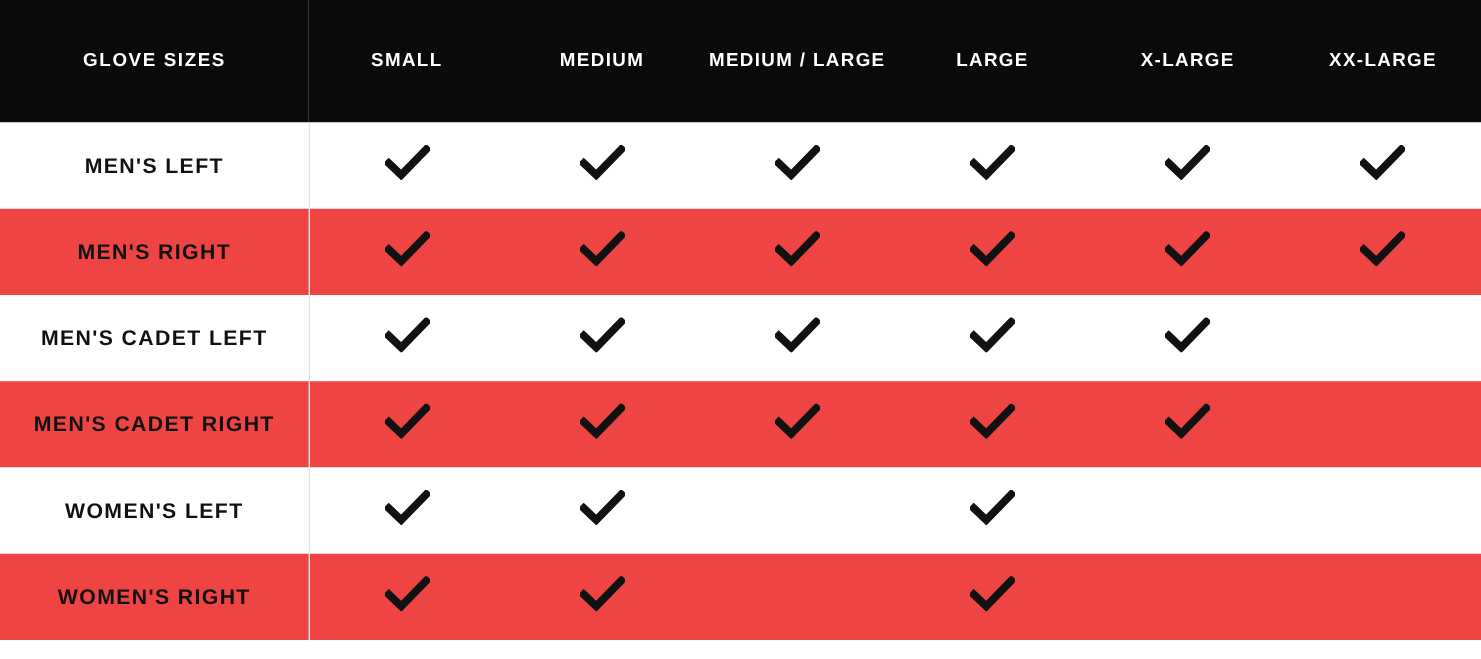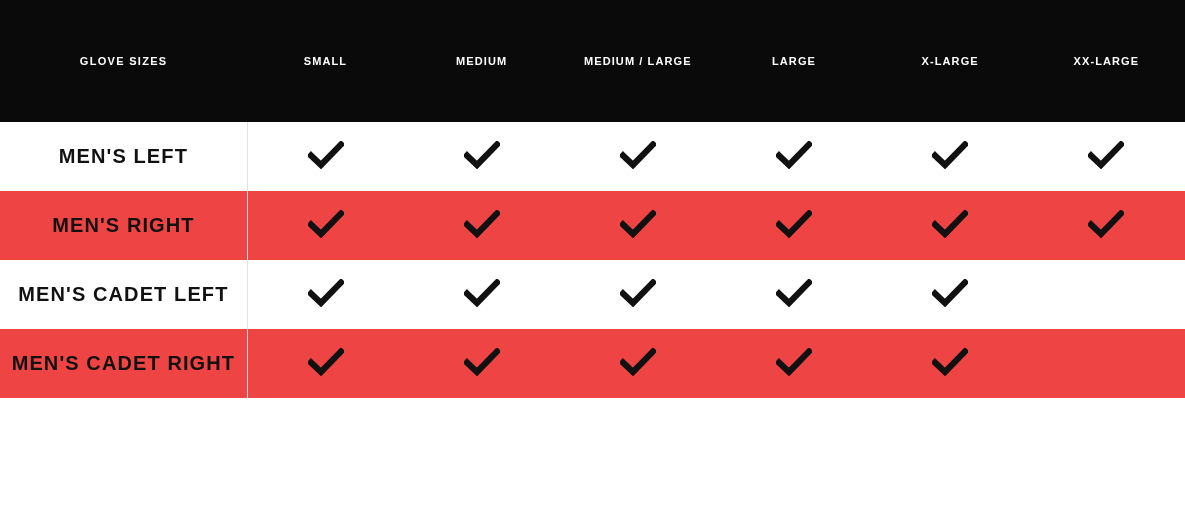--- a/index.html
+++ b/index.html
@@ -17,25 +17,25 @@
     width: 1185px;
     border-collapse: collapse;
     table-layout: fixed;
   }
   .sizing-table col.rowhead { width: 247px; }
   .sizing-table col.sizecol { width: 156px; }
 
   thead th {
     background: #0a0a0a;
     color: #ffffff;
-    font-size: 11px;
+    font-size: 15px;
     font-weight: bold;
     letter-spacing: 1.1px;
     text-transform: uppercase;
-    height: 122px;
+    height: 98px;
     vertical-align: middle;
     text-align: center;
     padding: 0 6px;
     line-height: 1.35;
     border: none;
   }
   thead th.first-head {
     letter-spacing: 1.3px;
   }
 
@@ -43,21 +43,21 @@
   tbody tr.alt td { background: #ef4444; }
   tbody tr:not(.alt) td { background: #ffffff; }
 
   tbody td {
     text-align: center;
     vertical-align: middle;
     border: none;
     padding: 0;
   }
   tbody td.rowlabel {
-    font-size: 20px;
+    font-size: 17px;
     font-weight: bold;
     letter-spacing: 1.1px;
     color: #111111;
     text-transform: uppercase;
     text-align: center;
     border-right: 1px solid #e2e2e2;
   }
   .check {
     display: inline-block;
     line-height: 0;
@@ -163,14 +163,44 @@
               <path d="M3 14.5 L13 24 L33 3.5" fill="none" stroke="#111111" stroke-width="6.2" stroke-linecap="square" stroke-linejoin="miter"></path>
             </svg></span></td>
       <td><span class="check"><svg width="36" height="28" viewBox="0 0 36 28" xmlns="http://www.w3.org/2000/svg">
               <path d="M3 14.5 L13 24 L33 3.5" fill="none" stroke="#111111" stroke-width="6.2" stroke-linecap="square" stroke-linejoin="miter"></path>
             </svg></span></td>
       <td><span class="check"><svg width="36" height="28" viewBox="0 0 36 28" xmlns="http://www.w3.org/2000/svg">
               <path d="M3 14.5 L13 24 L33 3.5" fill="none" stroke="#111111" stroke-width="6.2" stroke-linecap="square" stroke-linejoin="miter"></path>
             </svg></span></td>
       <td><span class="empty"></span></td>
     </tr>
+    <tr>
+      <td class="rowlabel">WOMEN'S LEFT</td>
+      <td><span class="check"><svg width="36" height="28" viewBox="0 0 36 28" xmlns="http://www.w3.org/2000/svg">
+              <path d="M3 14.5 L13 24 L33 3.5" fill="none" stroke="#111111" stroke-width="6.2" stroke-linecap="square" stroke-linejoin="miter"></path>
+            </svg></span></td>
+      <td><span class="check"><svg width="36" height="28" viewBox="0 0 36 28" xmlns="http://www.w3.org/2000/svg">
+              <path d="M3 14.5 L13 24 L33 3.5" fill="none" stroke="#111111" stroke-width="6.2" stroke-linecap="square" stroke-linejoin="miter"></path>
+            </svg></span></td>
+      <td><span class="empty"></span></td>
+      <td><span class="check"><svg width="36" height="28" viewBox="0 0 36 28" xmlns="http://www.w3.org/2000/svg">
+              <path d="M3 14.5 L13 24 L33 3.5" fill="none" stroke="#111111" stroke-width="6.2" stroke-linecap="square" stroke-linejoin="miter"></path>
+            </svg></span></td>
+      <td><span class="empty"></span></td>
+      <td><span class="empty"></span></td>
+    </tr>
+    <tr class="alt">
+      <td class="rowlabel">WOMEN'S RIGHT</td>
+      <td><span class="check"><svg width="36" height="28" viewBox="0 0 36 28" xmlns="http://www.w3.org/2000/svg">
+              <path d="M3 14.5 L13 24 L33 3.5" fill="none" stroke="#111111" stroke-width="6.2" stroke-linecap="square" stroke-linejoin="miter"></path>
+            </svg></span></td>
+      <td><span class="check"><svg width="36" height="28" viewBox="0 0 36 28" xmlns="http://www.w3.org/2000/svg">
+              <path d="M3 14.5 L13 24 L33 3.5" fill="none" stroke="#111111" stroke-width="6.2" stroke-linecap="square" stroke-linejoin="miter"></path>
+            </svg></span></td>
+      <td><span class="empty"></span></td>
+      <td><span class="check"><svg width="36" height="28" viewBox="0 0 36 28" xmlns="http://www.w3.org/2000/svg">
+              <path d="M3 14.5 L13 24 L33 3.5" fill="none" stroke="#111111" stroke-width="6.2" stroke-linecap="square" stroke-linejoin="miter"></path>
+            </svg></span></td>
+      <td><span class="empty"></span></td>
+      <td><span class="empty"></span></td>
+    </tr>
   </tbody>
 </table>
 
 </body></html>

